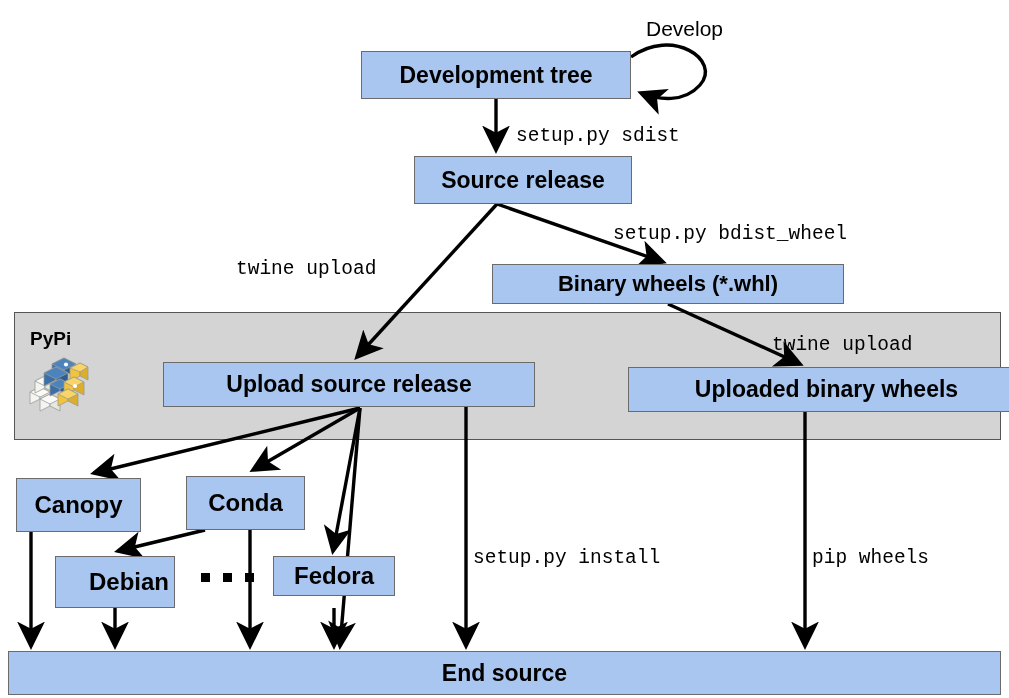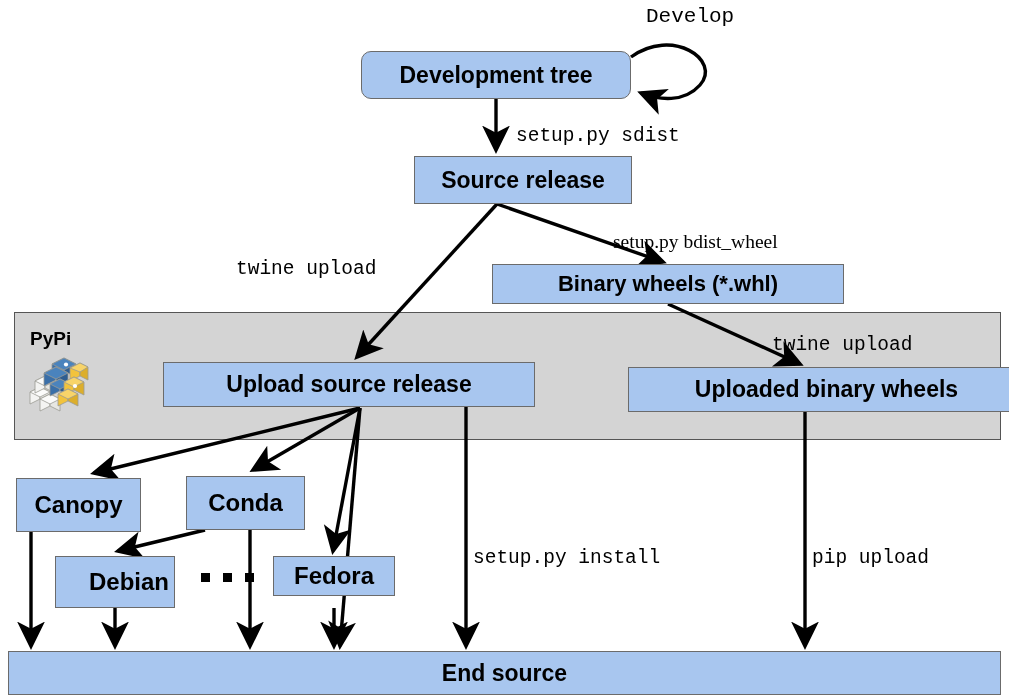--- a/index.html
+++ b/index.html
@@ -54,24 +54,25 @@
   .mono-label {
     position: absolute;
     font-family: "Liberation Mono", "DejaVu Sans Mono", monospace;
     font-size: 19.5px;
     color: #000000;
     white-space: pre;
     line-height: 1.38;
   }
   .sans-label {
     position: absolute;
-    font-family: Liberation Mono, monospace;
+    font-family: Liberation Sans, sans-serif;
     font-size: 21px;
     color: #000000;
     white-space: nowrap;
+    margin-top: 12px;
   }
   .dots {
     position: absolute;
     display: flex;
     gap: 13px;
     align-items: center;
   }
   .dots i {
     display: block;
     width: 9px;
@@ -159,21 +160,21 @@
 
       <path d="M205,530 L118,551"></path>
 
       <path d="M31,532 L31,646"></path>
       <path d="M115,608 L115,646"></path>
       <path d="M250,530 L250,646"></path>
       <path d="M334,608 L334,646"></path>
     </g>
   </svg>
 
-  <div class="node" id="node-development-tree" style="left: 361px; top: 51px; width: 270px; height: 48px; font-size: 23px; border-radius: 10px;">
+  <div class="node" id="node-development-tree" style="left: 361px; top: 51px; width: 270px; height: 48px; font-size: 23px;">
     <span>Development  tree</span>
   </div>
   <div class="node" id="node-source-release" style="left: 386px; top: 156px; width: 218px; height: 48px; font-size: 23px; margin-left: 28px;">
     <span>Source release</span>
   </div>
   <div class="node" id="node-binary-wheels" style="left: 492px; top: 264px; width: 352px; height: 40px; font-size: 22px;">
     <span>Binary wheels (*.whl)</span>
   </div>
   <div class="node" id="node-upload-source-release" style="left: 163px; top: 362px; width: 372px; height: 45px; font-size: 23px;">
     <span>Upload source release</span>
@@ -198,19 +199,19 @@
   </div>
 
   <div class="dots" id="more-distros-ellipsis" style="left: 201px; top: 573px;">
     <i></i>
     <i></i>
     <i></i>
   </div>
 
   <div class="sans-label" id="lbl-0" style="left: 646px; top: 5px;">Develop</div>
   <div class="mono-label" id="lbl-2" style="left: 516px; top: 123px;">setup.py sdist</div>
-  <div class="mono-label" id="lbl-3" style="left: 613px; top: 229px; font-family: Liberation Serif, serif;">setup.py bdist_wheel</div>
+  <div class="mono-label" id="lbl-3" style="left: 613px; top: 221px;">setup.py bdist_wheel</div>
   <div class="mono-label" id="lbl-4" style="left: 236px; top: 256px;">twine upload</div>
   <div class="mono-label" id="lbl-5" style="left: 772px; top: 332px;">twine upload</div>
   <div class="mono-label" id="lbl-6" style="left: 473px; top: 545px;">setup.py install</div>
-  <div class="mono-label" id="lbl-7" style="left: 812px; top: 545px;">pip upload</div>
+  <div class="mono-label" id="lbl-7" style="left: 812px; top: 545px;">pip wheels</div>
 
 </div>
 
 </body></html>

